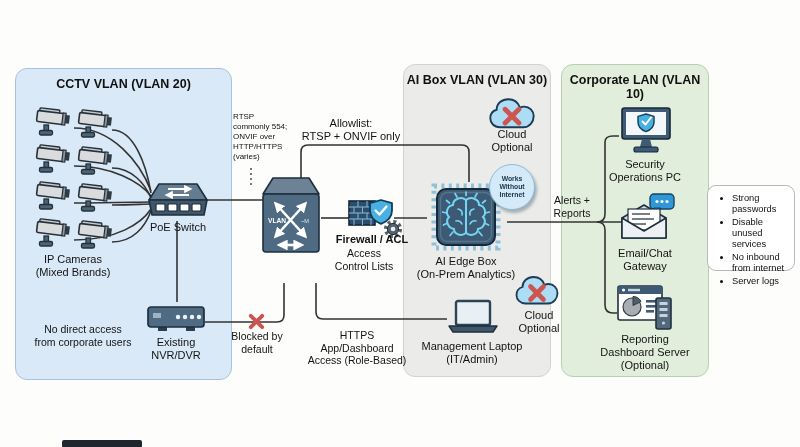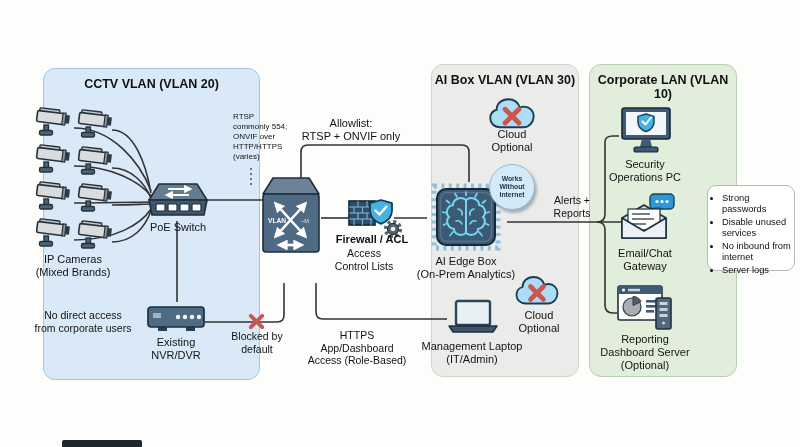--- a/index.html
+++ b/index.html
@@ -1,27 +1,27 @@
 <!DOCTYPE html>
 <html><head>
 <meta charset="utf-8">
 <style>
   html,body{margin:0;padding:0;background:#ffffff;}
   .stage{position:relative;width:800px;height:447px;background:#fdfdfc;overflow:hidden;
          font-family:"Liberation Sans",sans-serif;color:#141414;}
-  .panel{position:absolute;border-radius:12px;border:1.5px solid;margin-left:28px;}
+  .panel{position:absolute;border-radius:12px;border:1.5px solid;}
   .panel-cctv{left:15px;top:68px;width:215px;height:310px;background:#d9e9f7;border-color:#a6c4dd;}
   .panel-ai{left:403px;top:64px;width:146px;height:311px;background:#ebebe9;border-color:#d2d2cf;}
   .panel-corp{left:561px;top:64px;width:146px;height:311px;background:#e2eedc;border-color:#b9cfb4;}
   .panel-title{position:absolute;top:8px;left:0;right:0;text-align:center;
                font-weight:700;font-size:12.5px;color:#101010;}
   .tips{position:absolute;left:707px;top:185px;width:88px;height:86px;background:#ffffff;
         border:1.5px solid #b9b9b9;border-radius:9px;box-sizing:border-box;}
   .tips ul{margin:7px 3px 4px 14px;padding:0;}
-  .tips li{font-size:9.3px;line-height:11px;margin:0 0 2px 0;color:#101010;}
+  .tips li{font-size:9.3px;line-height:11px;margin:0 0 2px 10px;color:#101010;}
   .lbl{position:absolute;font-size:11px;line-height:13px;text-align:center;
        white-space:pre-line;color:#131313;transform:translateX(-50%);}
   .lbl.bold{font-weight:700;}
   .lbl.small{font-size:10.5px;line-height:12.5px;}
   .lbl.tiny{font-size:8px;line-height:10px;text-align:left;transform:none;}
   .wires,.icon{position:absolute;}
   .badge{position:absolute;left:489px;top:164px;width:44px;height:44px;border-radius:50%;
          background:#d4eaf9;border:1.5px solid #8fb9d4;box-shadow:2px 3px 3px rgba(40,60,80,.35);
          display:flex;align-items:center;justify-content:center;text-align:center;
          font-size:6.8px;line-height:8px;font-weight:700;color:#16324a;white-space:pre-line;}
@@ -298,21 +298,21 @@
         <rect x="43.5" y="32" width="8" height="3"></rect>
       <circle cx="47.5" cy="41" r="1.6"></circle>
     </g>
   </svg>
 
   <div class="lbl" style="left:73px;top:253px">IP Cameras
 (Mixed Brands)</div>
   <div class="lbl" style="left:178px;top:221px">PoE Switch</div>
   <div class="lbl" style="left:176px;top:336px">Existing
 NVR/DVR</div>
-  <div class="lbl small" style="left:83px;top:309px">No direct access
+  <div class="lbl small" style="left:83px;top:323px">No direct access
 from corporate users</div>
   <div class="lbl bold" style="left:372px;top:233px">Firewall / ACL</div>
   <div class="lbl small" style="left:364px;top:247px">Access
 Control Lists</div>
   <div class="lbl tiny" style="left:233px;top:112px;width:70px">RTSP
 commonly 554;
 ONVIF over
 HTTP/HTTPS
 (varies)</div>
   <div class="lbl" style="left:351px;top:117px">Allowlist:

